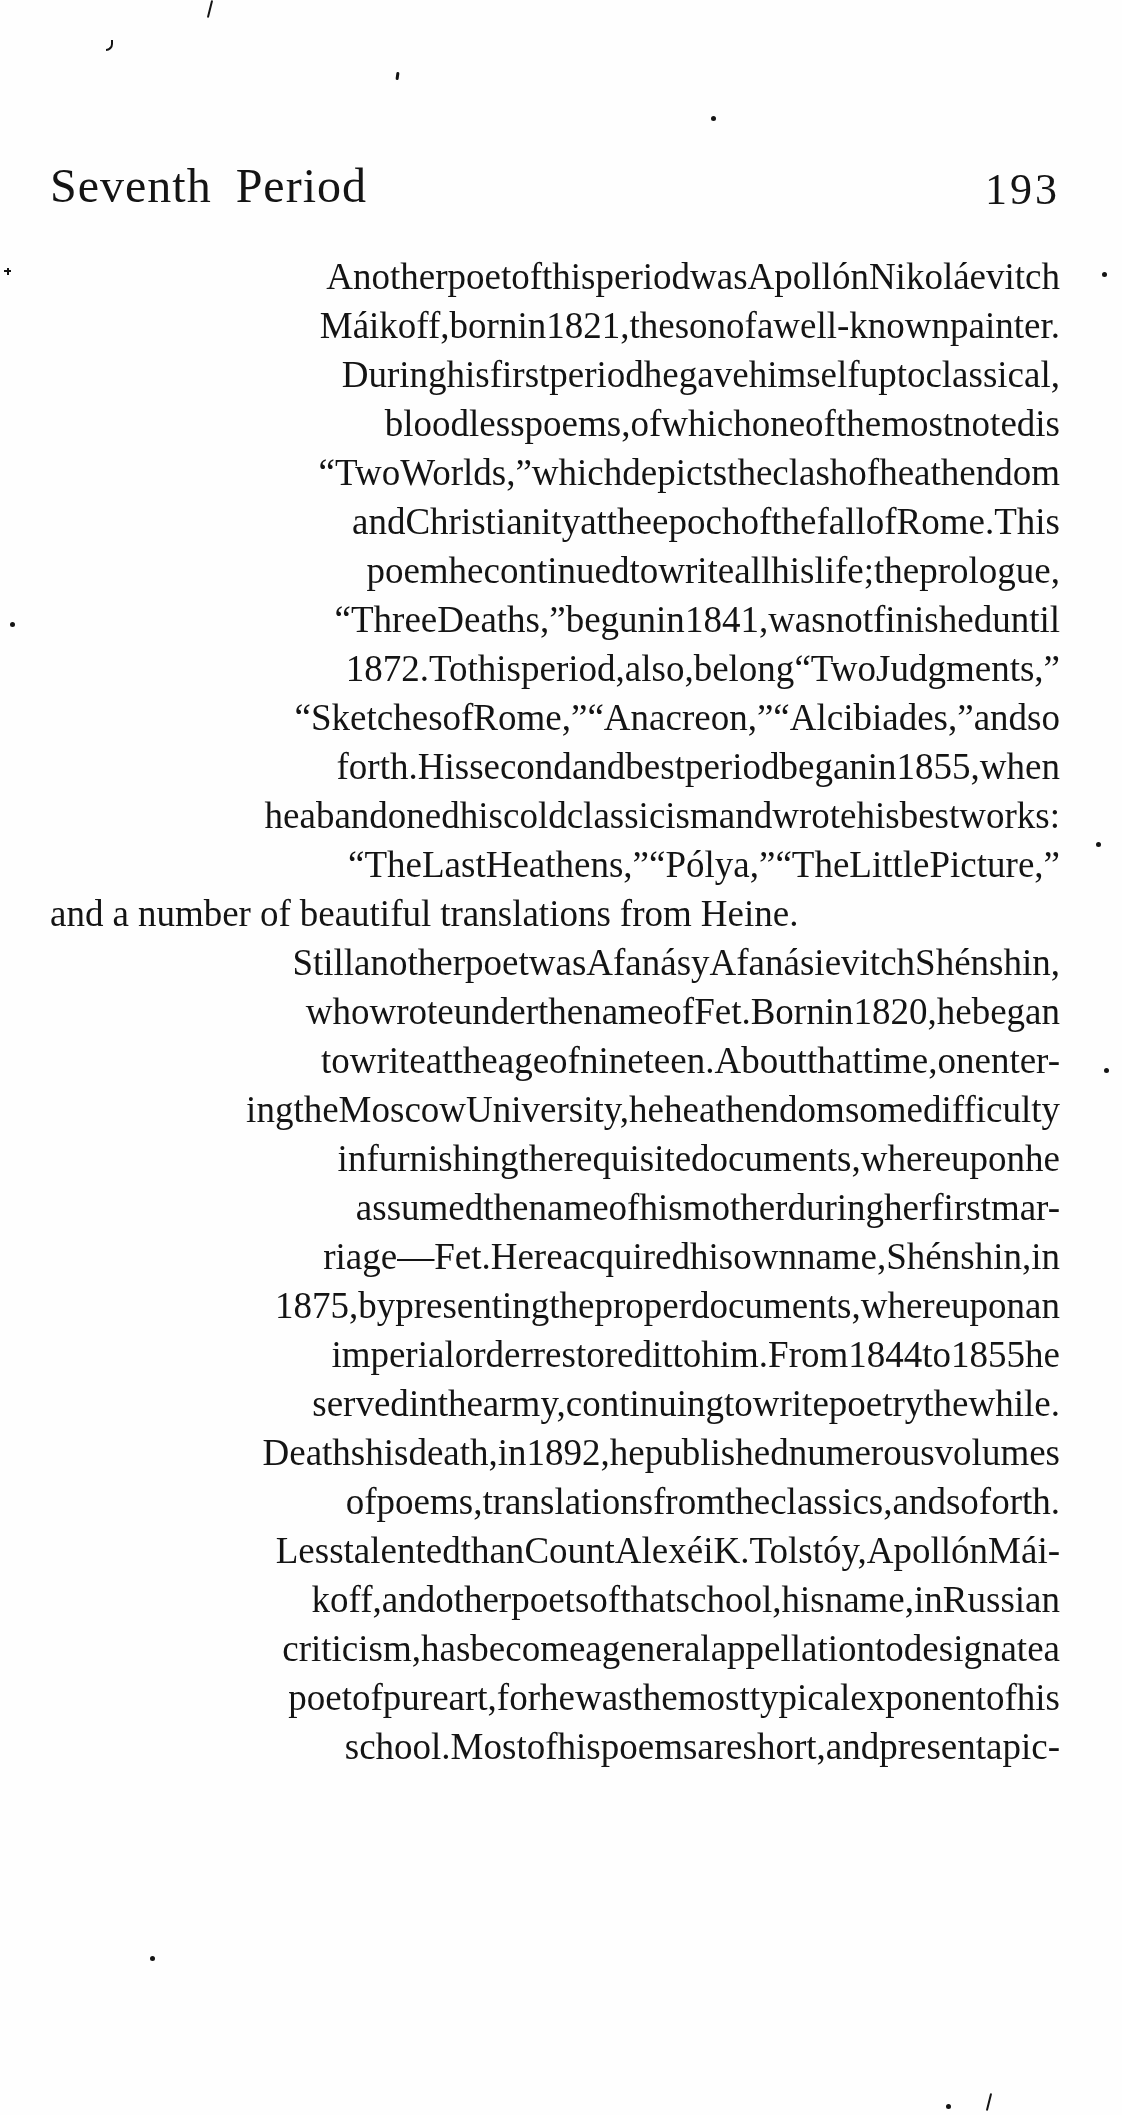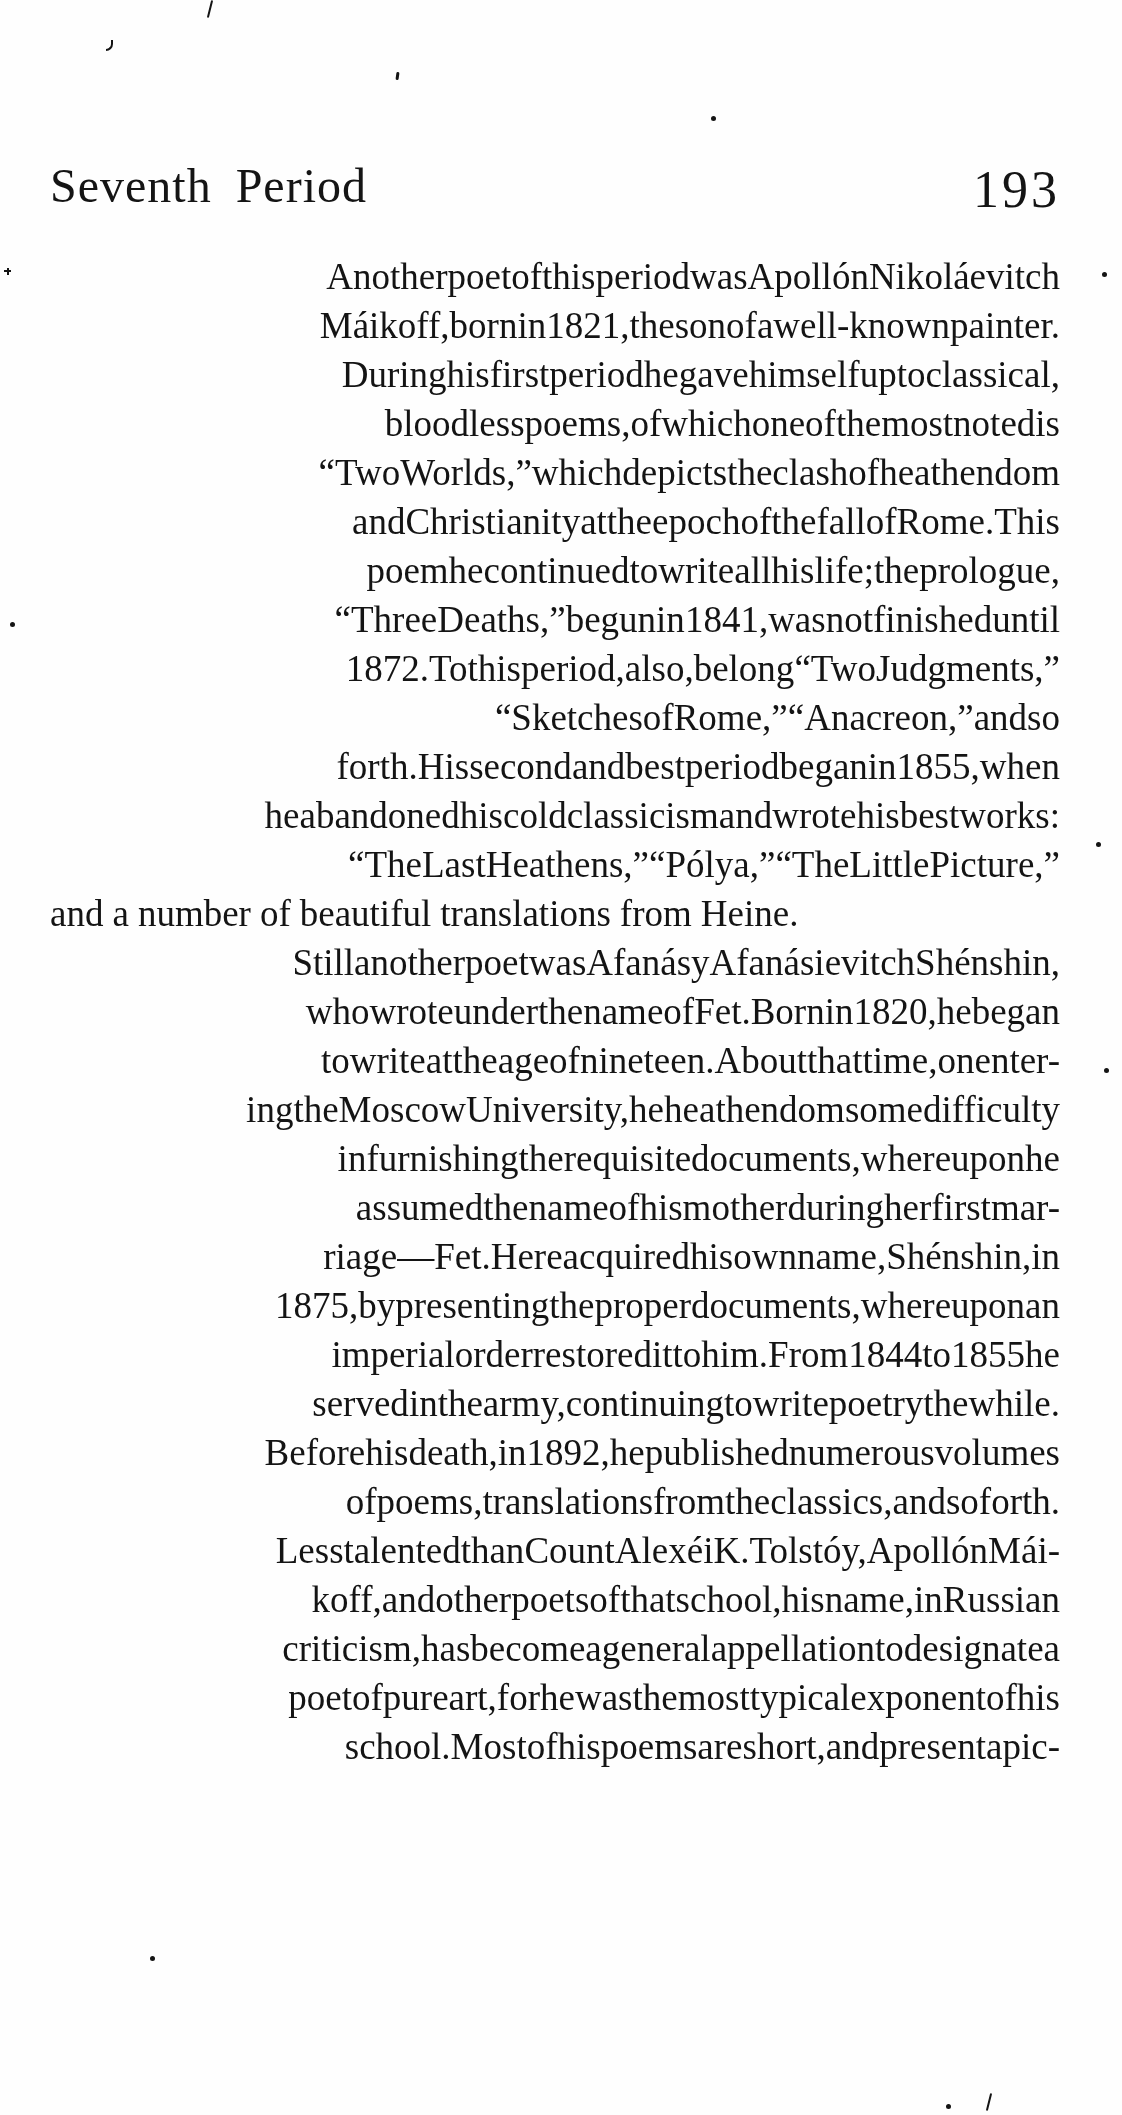--- a/index.html
+++ b/index.html
@@ -30,21 +30,21 @@
     font-size: 48px;
     line-height: 52px;
     letter-spacing: 1px;
     word-spacing: 11px;
     color: var(--ink);
   }
   .page-number {
     position: absolute;
     right: 0;
     top: 6px;
-    font-size: 52px;
+    font-size: 44px;
     line-height: 48px;
     letter-spacing: 3px;
     color: var(--ink);
   }
   
   .text-body {
     position: absolute;
     left: 50px;
     top: 252px;
     width: 1010px;
@@ -193,20 +193,21 @@
           <span>also,</span>
           <span>belong</span>
           <span>“Two</span>
           <span>Judgments,”</span>
         </div>
         <div class="line">
           <span>“Sketches</span>
           <span>of</span>
           <span>Rome,”</span>
           <span>“Anacreon,”</span>
+          <span>“Alcibiades,”</span>
           <span>and</span>
           <span>so</span>
         </div>
         <div class="line">
           <span>forth.</span>
           <span>His</span>
           <span>second</span>
           <span>and</span>
           <span>best</span>
           <span>period</span>
@@ -355,21 +356,21 @@
           <span>the</span>
           <span>army,</span>
           <span>continuing</span>
           <span>to</span>
           <span>write</span>
           <span>poetry</span>
           <span>the</span>
           <span>while.</span>
         </div>
         <div class="line">
-          <span>Before</span>
+          <span>Deaths</span>
           <span>his</span>
           <span>death,</span>
           <span>in</span>
           <span>1892,</span>
           <span>he</span>
           <span>published</span>
           <span>numerous</span>
           <span>volumes</span>
         </div>
         <div class="line">

